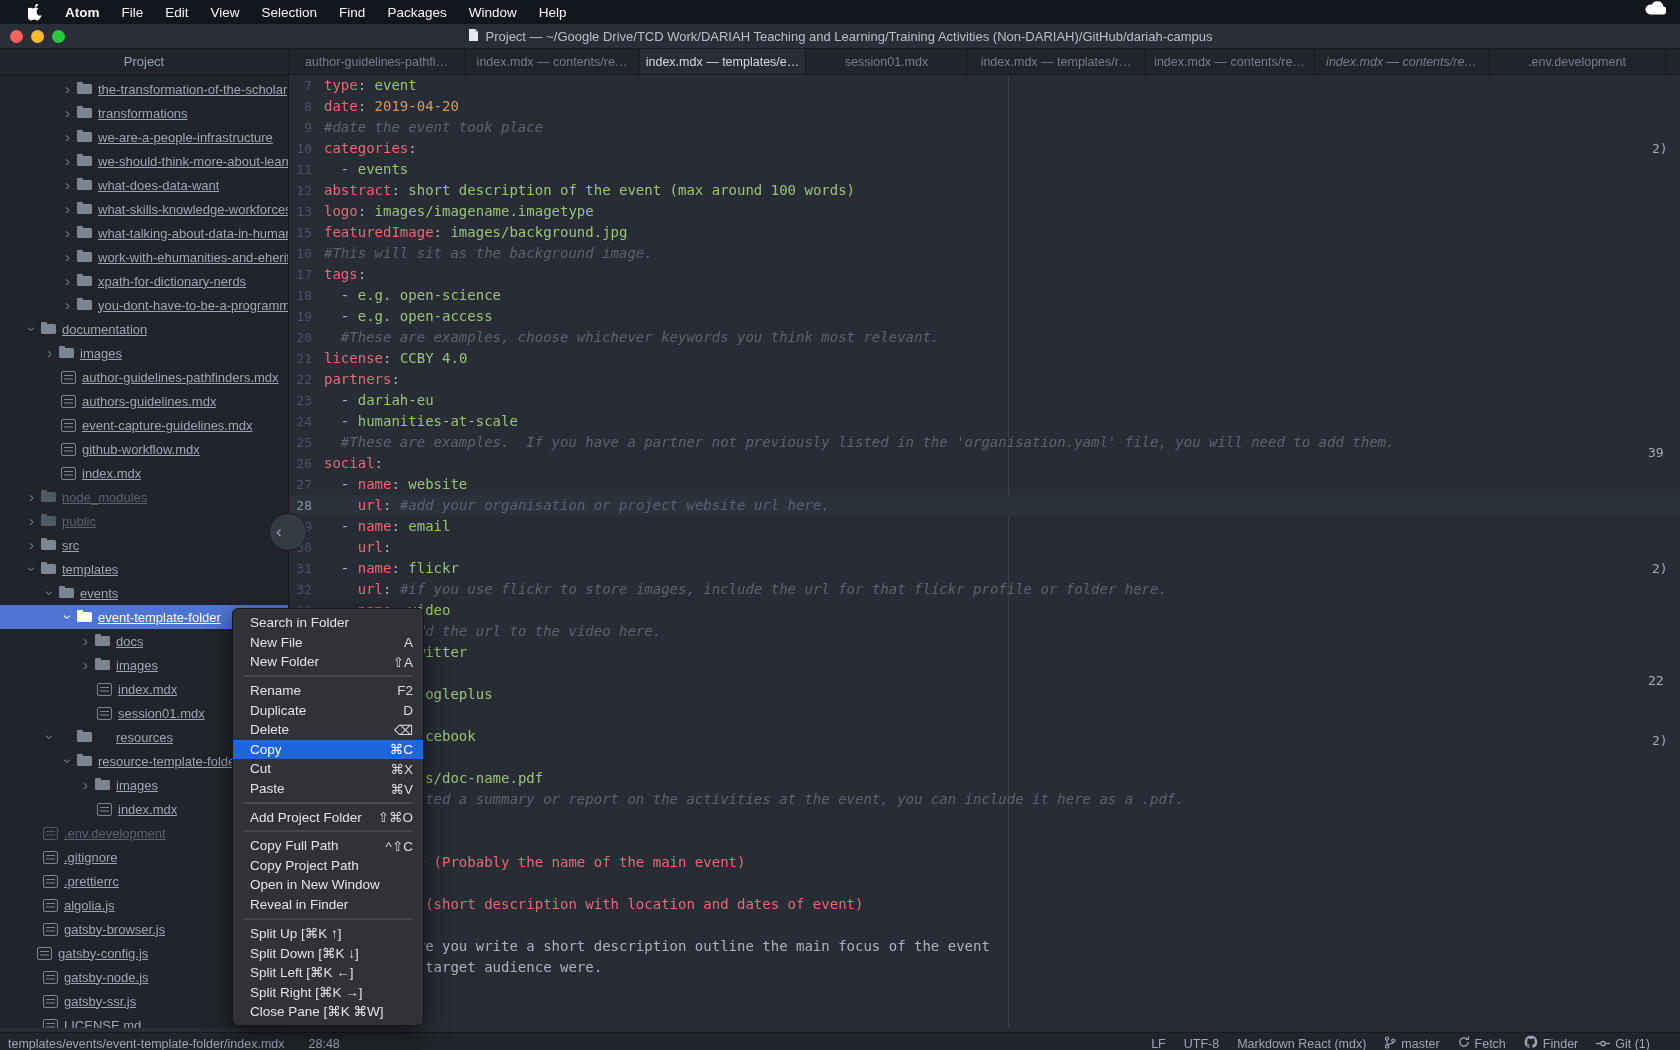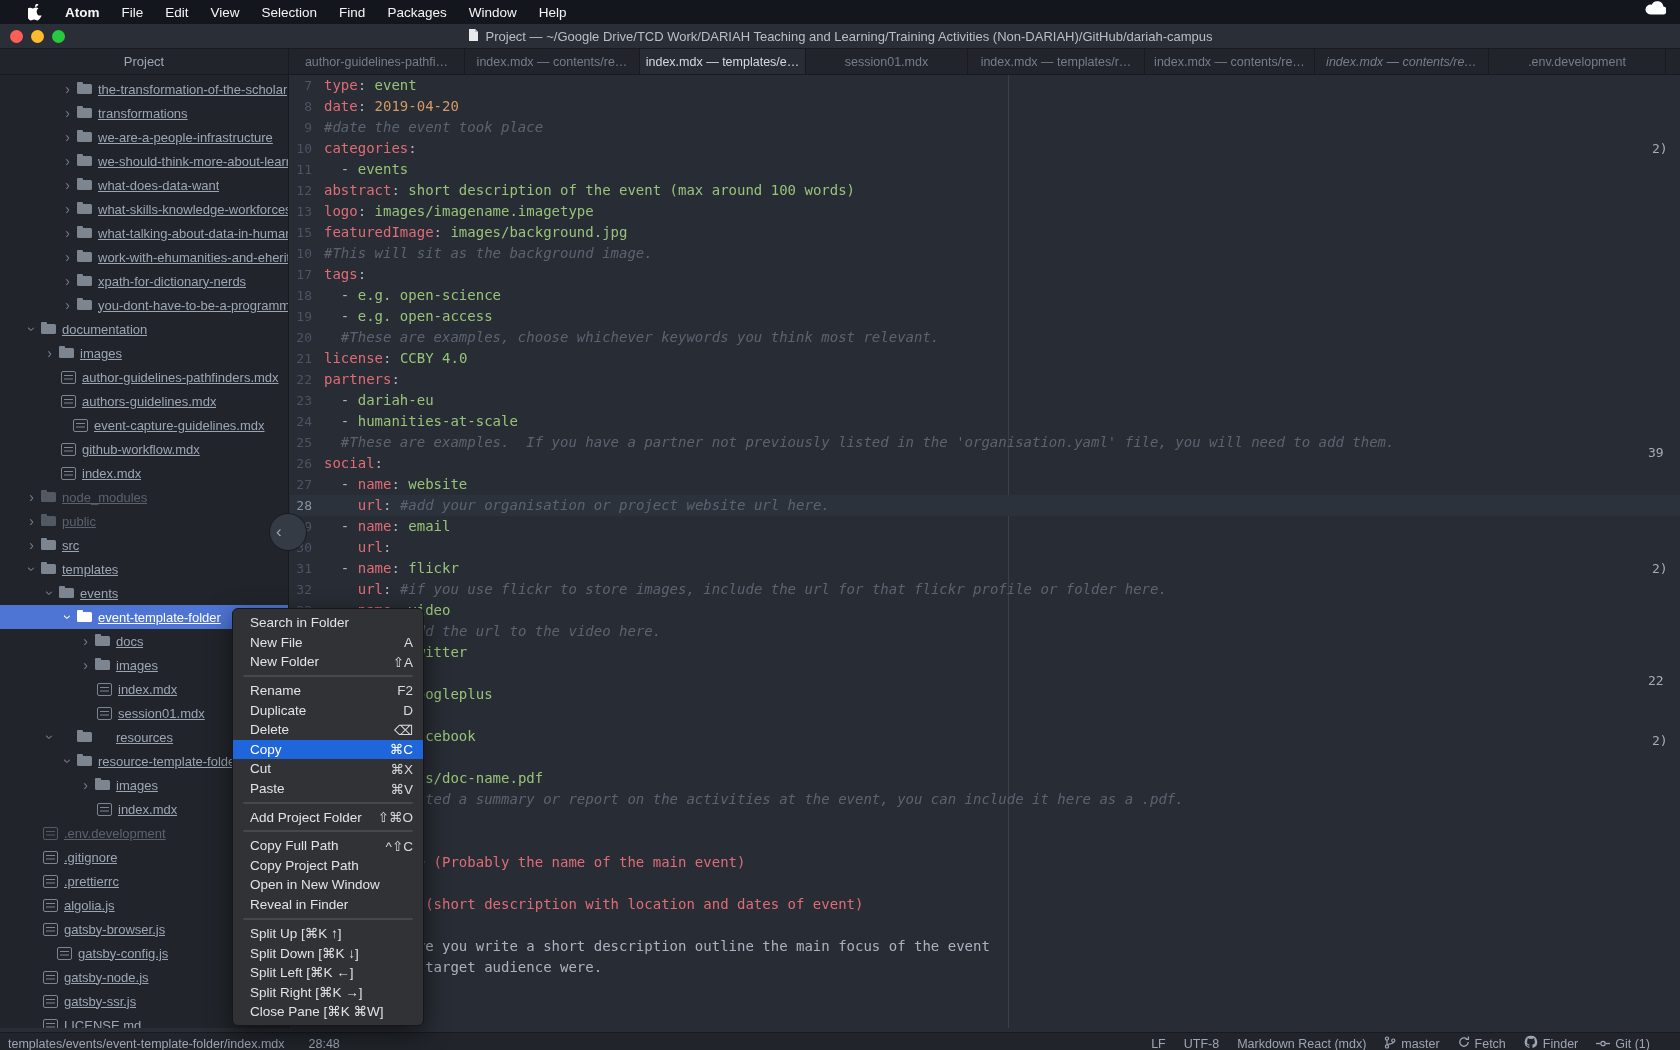--- a/index.html
+++ b/index.html
@@ -296,21 +296,21 @@
       <div class="trow" style="padding-left: 43px;">
         <span class="chev none">›</span>
         <span class="ticon file"></span>
         <span class="tlabel">author-guidelines-pathfinders.mdx</span>
       </div>
       <div class="trow" style="padding-left: 43px;">
         <span class="chev none">›</span>
         <span class="ticon file"></span>
         <span class="tlabel">authors-guidelines.mdx</span>
       </div>
-      <div class="trow" style="padding-left: 43px; margin-left: 12px;">
+      <div class="trow" style="padding-left: 43px;">
         <span class="chev none">›</span>
         <span class="ticon file"></span>
         <span class="tlabel">event-capture-guidelines.mdx</span>
       </div>
       <div class="trow" style="padding-left: 43px;">
         <span class="chev none">›</span>
         <span class="ticon file"></span>
         <span class="tlabel">github-workflow.mdx</span>
       </div>
       <div class="trow" style="padding-left: 43px;">
@@ -406,21 +406,21 @@
       <div class="trow" style="padding-left: 25px;">
         <span class="chev none">›</span>
         <span class="ticon file"></span>
         <span class="tlabel">algolia.js</span>
       </div>
       <div class="trow" style="padding-left: 25px;">
         <span class="chev none">›</span>
         <span class="ticon file"></span>
         <span class="tlabel">gatsby-browser.js</span>
       </div>
-      <div class="trow" style="padding-left: 39px;">
+      <div class="trow" style="padding-left: 19px;">
         <span class="chev none">›</span>
         <span class="ticon file"></span>
         <span class="tlabel">gatsby-config.js</span>
       </div>
       <div class="trow" style="padding-left: 25px;">
         <span class="chev none">›</span>
         <span class="ticon file"></span>
         <span class="tlabel">gatsby-node.js</span>
       </div>
       <div class="trow" style="padding-left: 25px;">

